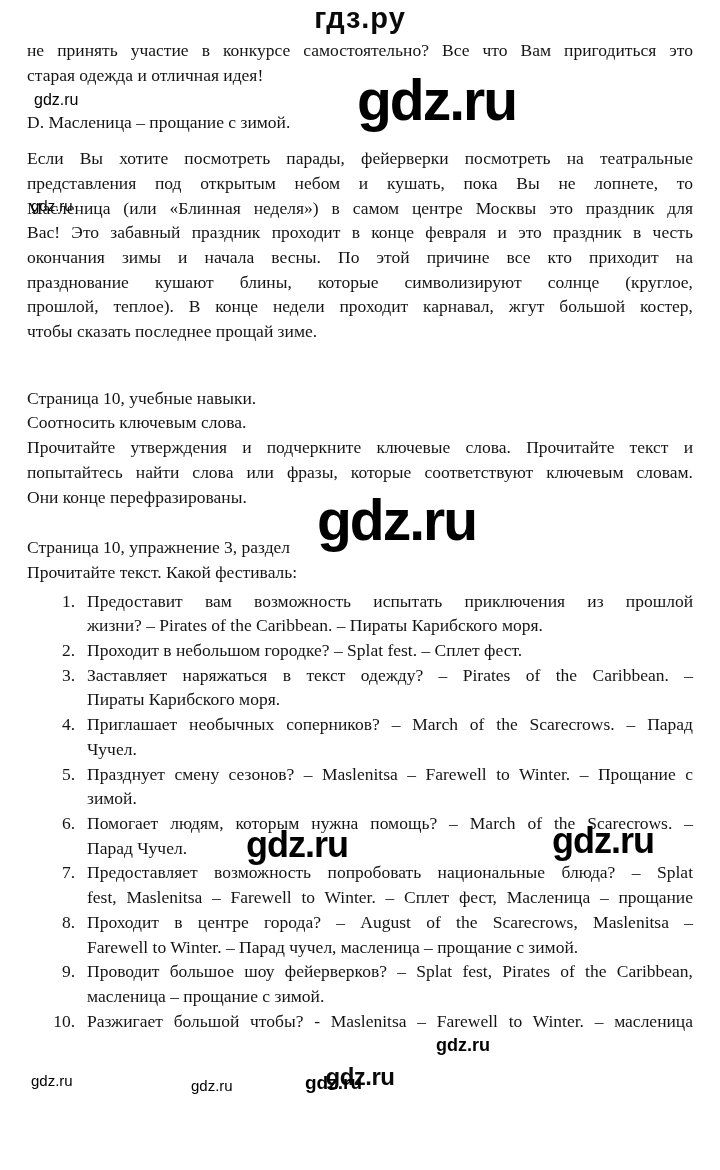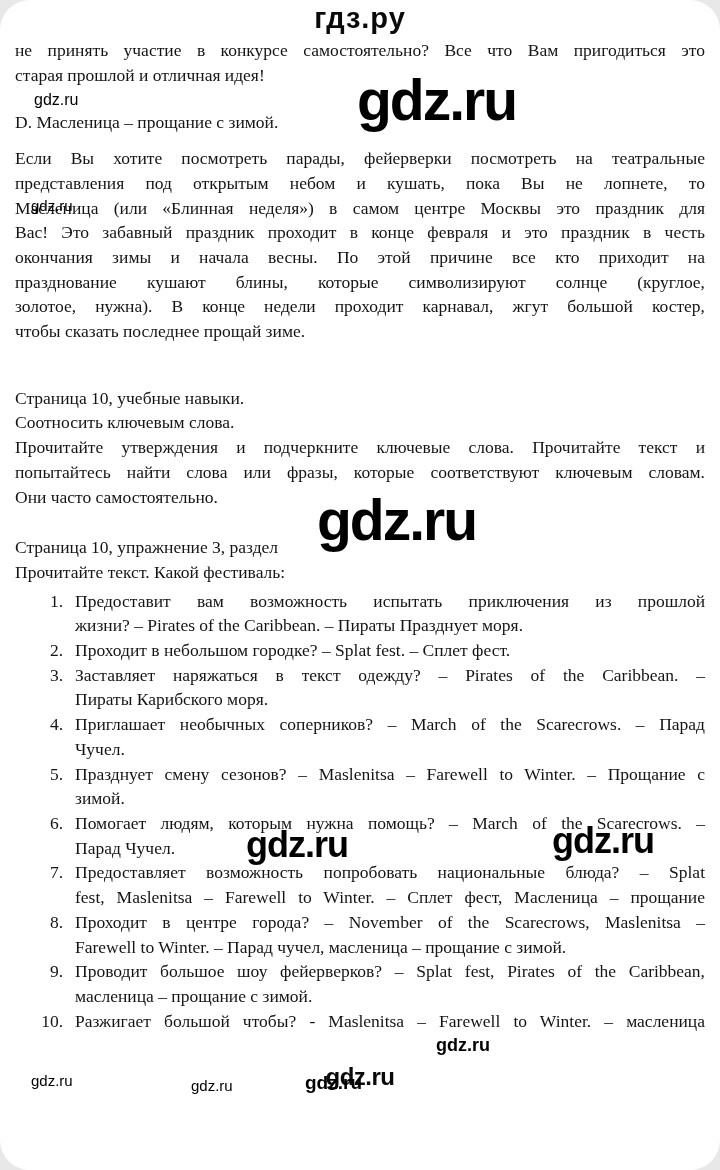--- a/index.html
+++ b/index.html
@@ -1,18 +1,18 @@
 <!DOCTYPE html>
 <html><head>
 <meta charset="utf-8">
 <style>
   html,body{margin:0;padding:0;background:#e8e8e8;}
   .page{position:relative;width:720px;height:1170px;background:#ffffff;overflow:hidden;
-        font-family:"Liberation Serif",serif;color:#141414;border-radius:30px;}
-  .content{padding:0 15px;}
+        font-family:"Liberation Serif",serif;color:#141414;}
+  .content{padding:0 27px;}
   .tl{font-size:17.5px;line-height:24.7px;}
   .just{text-align:justify;text-align-last:justify;}
   .bold{font-weight:400;}
   .site-header{padding-top:2px;text-align:center;
       font:700 29px/32px "Liberation Sans",sans-serif;color:#0a0a0a;letter-spacing:1px;}
   .intro{margin-top:4px;}
   .d-title{margin-top:23px;}
   .para-b{margin-top:11px;}
   .skills-h{margin-top:42px;}
   .ex-h{margin-top:26px;}
@@ -39,53 +39,53 @@
 <body>
 
 <div class="page">
 
   <div class="site-header">гдз.ру</div>
 
   <div class="content">
 
     <div class="intro">
       <div class="tl just">не принять участие в конкурсе самостоятельно? Все что Вам пригодиться это</div>
-      <div class="tl">старая прошлой и отличная идея!</div>
+      <div class="tl">старая одежда и отличная идея!</div>
     </div>
 
     <div class="tl d-title">D. Масленица – прощание с зимой.</div>
 
     <div class="para-b">
       <div class="tl just">Если Вы хотите посмотреть парады, фейерверки  посмотреть на театральные</div>
       <div class="tl just">представления под открытым небом и кушать, пока Вы не лопнете, то</div>
       <div class="tl just">Масленица (или «Блинная неделя») в самом центре Москвы это праздник для</div>
       <div class="tl just">Вас! Это забавный праздник проходит в конце февраля и это праздник в честь</div>
       <div class="tl just">окончания зимы и начала весны. По этой причине все кто приходит на</div>
       <div class="tl just">празднование кушают блины, которые символизируют солнце (круглое,</div>
-      <div class="tl just">золотое, нужна). В конце недели проходит карнавал, жгут большой костер,</div>
+      <div class="tl just">прошлой, теплое). В конце недели проходит карнавал, жгут большой костер,</div>
       <div class="tl">чтобы сказать последнее прощай зиме.</div>
     </div>
 
     <div class="tl bold skills-h">Страница 10, учебные навыки.</div>
     <div class="tl">Соотносить ключевым слова.</div>
     <div>
       <div class="tl just">Прочитайте утверждения и подчеркните ключевые слова. Прочитайте текст и</div>
       <div class="tl just">попытайтесь найти слова или фразы, которые соответствуют ключевым словам.</div>
-      <div class="tl">Они часто самостоятельно.</div>
+      <div class="tl">Они конце перефразированы.</div>
     </div>
 
     <div class="tl bold ex-h">Страница 10, упражнение 3, раздел</div>
     <div class="tl">Прочитайте текст. Какой фестиваль:</div>
 
     <div class="list">
 
       <div class="item">
         <span class="num">1.</span>
         <div class="tl just">Предоставит вам возможность испытать приключения из прошлой</div>
-        <div class="tl">жизни? – Pirates of the Caribbean. – Пираты Празднует моря.</div>
+        <div class="tl">жизни? – Pirates of the Caribbean. – Пираты Карибского моря.</div>
       </div>
 
       <div class="item">
         <span class="num">2.</span>
         <div class="tl">Проходит в небольшом городке? – Splat fest. – Сплет фест.</div>
       </div>
 
       <div class="item">
         <span class="num">3.</span>
         <div class="tl just">Заставляет наряжаться в текст одежду? – Pirates of the Caribbean. –</div>
@@ -111,21 +111,21 @@
       </div>
 
       <div class="item">
         <span class="num">7.</span>
         <div class="tl just">Предоставляет возможность попробовать национальные блюда? – Splat</div>
         <div class="tl just">fest, Maslenitsa – Farewell to Winter. – Сплет фест, Масленица – прощание</div>
       </div>
 
       <div class="item">
         <span class="num">8.</span>
-        <div class="tl just">Проходит в центре города? – November of the Scarecrows, Maslenitsa –</div>
+        <div class="tl just">Проходит в центре города? – August of the Scarecrows, Maslenitsa –</div>
         <div class="tl">Farewell to Winter. – Парад чучел, масленица – прощание с зимой.</div>
       </div>
 
       <div class="item">
         <span class="num">9.</span>
         <div class="tl just">Проводит большое шоу фейерверков? – Splat fest, Pirates of the Caribbean,</div>
         <div class="tl">масленица – прощание с зимой.</div>
       </div>
 
       <div class="item">

